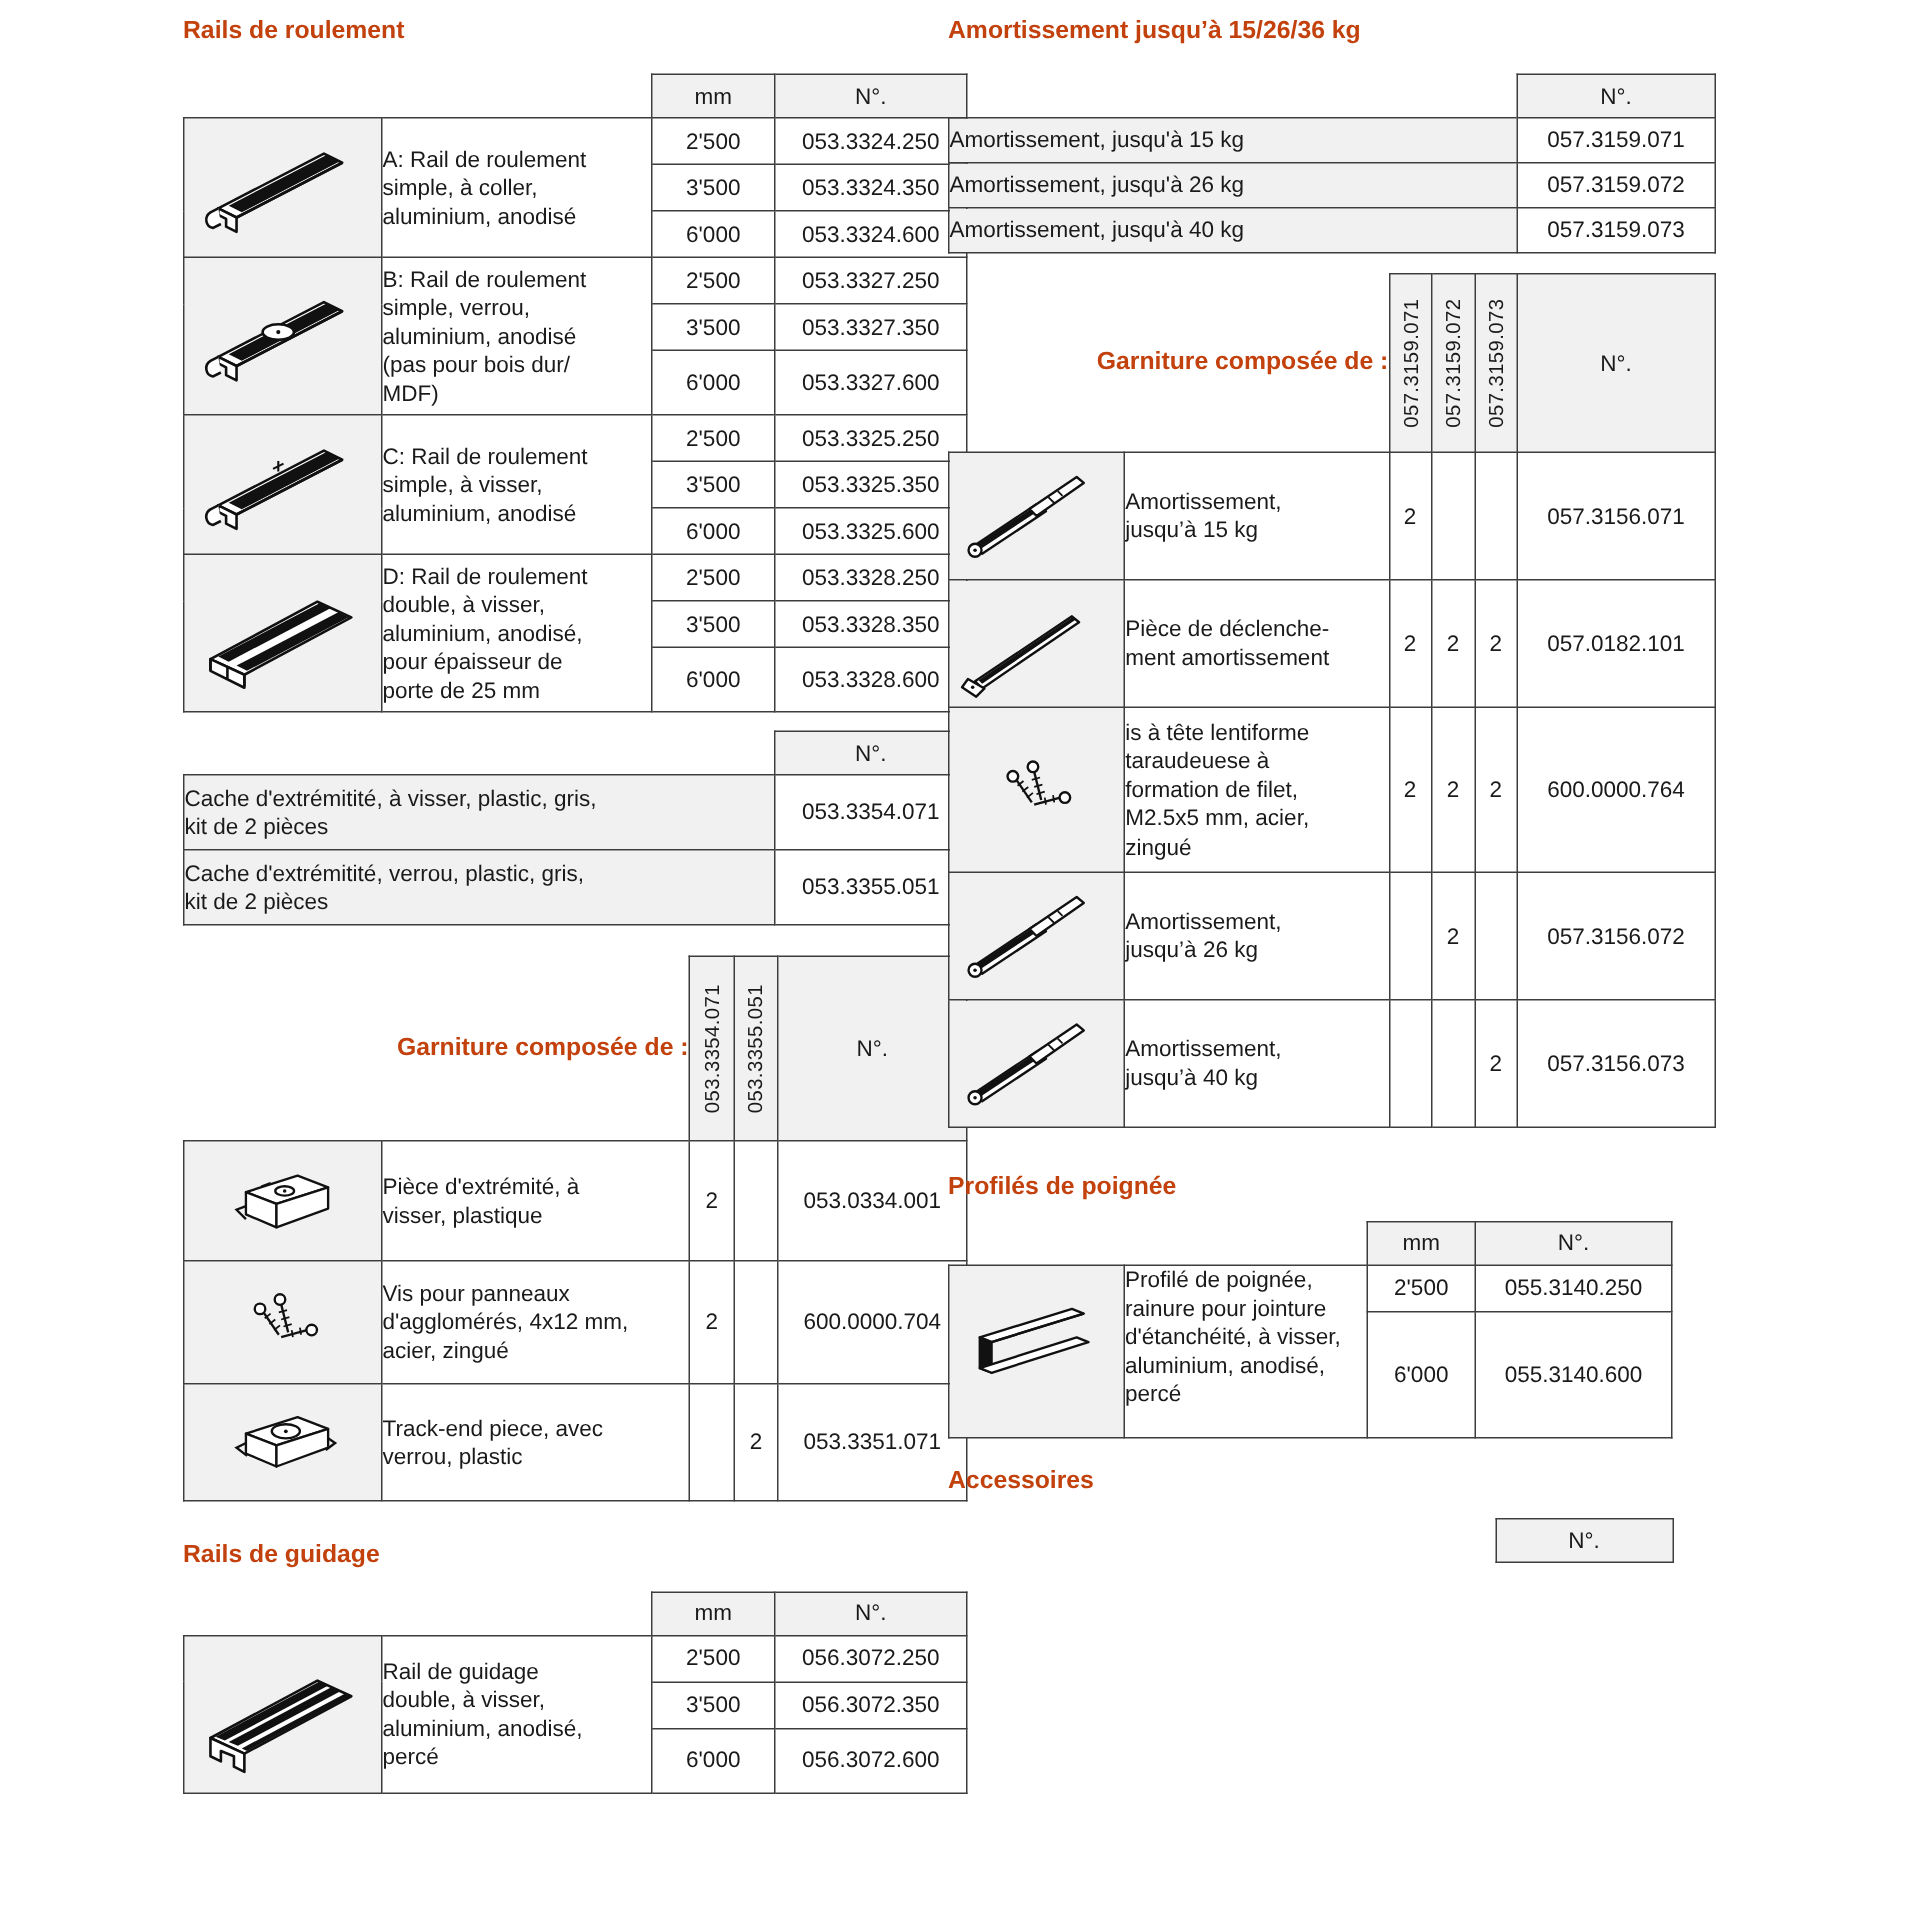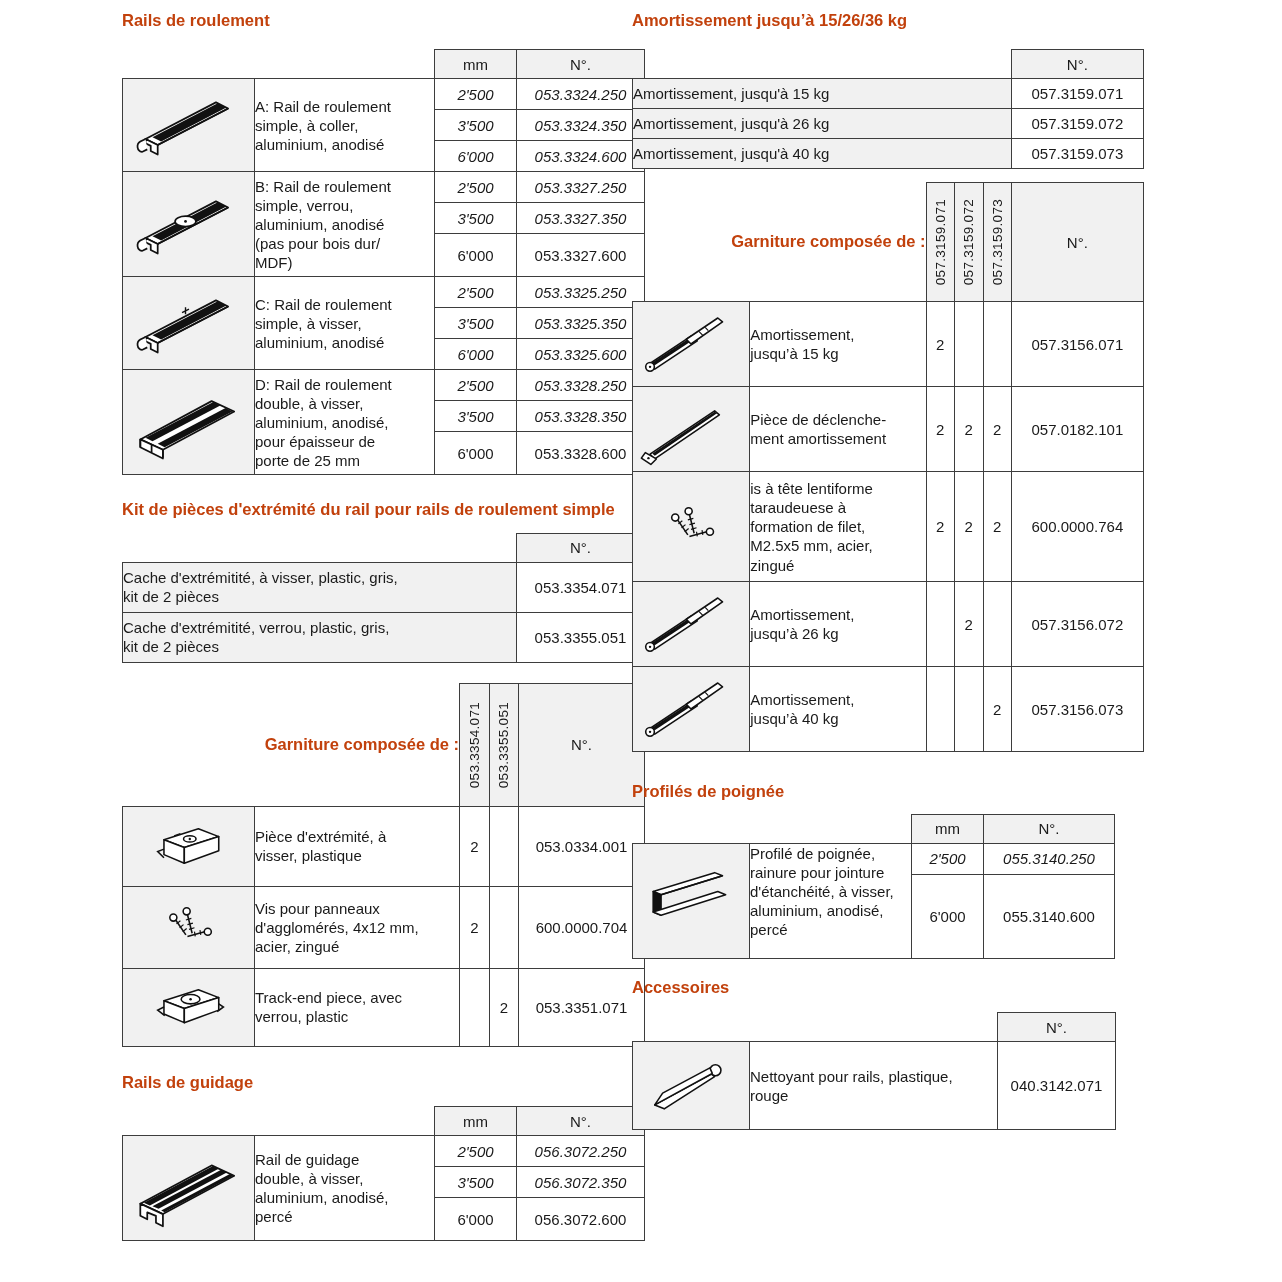--- a/index.html
+++ b/index.html
@@ -18,21 +18,21 @@
 
   table.t { border-collapse:collapse; table-layout:fixed; width:100%; }
   table.t td {
     border:1px solid #3d3d3d; font-size:15px; line-height:1.27;
     vertical-align:middle; padding:0; overflow:hidden;
   }
   td.nb { border:none !important; background:transparent;text-align:right; }
   .gray { background:#f1f1f1; }
   td.hdr { background:#f1f1f1; text-align:center; height:29px; font-size:15px; }
   td.mm, td.no { text-align:center; background:#fff; }
-  td.v { height:31px;font-style:italic; }
+  td.v { height:31px; }
   td.v-tall { height:43px; }
   td.desc { padding:6px 10px; white-space:pre-line; background:#fff; }
   td.desc.gray { background:#f1f1f1; }
   td.icon-cell { background:#f1f1f1; text-align:center; vertical-align:middle; }
   td.qty { text-align:center; background:#fff; }
 
   td.rot-cell { background:#f1f1f1; text-align:center; vertical-align:middle; }
   .rot {
     writing-mode:vertical-rl; transform:rotate(180deg);
     font-size:13.5px; white-space:nowrap; margin:0 auto; letter-spacing:0.3px;
@@ -231,21 +231,20 @@
       <td class="mm v">3'500</td>
       <td class="no v">053.3328.350</td>
     </tr>
     <tr>
       <td class="mm v-tall">6'000</td>
       <td class="no v-tall">053.3328.600</td>
     </tr>
   </tbody>
     </table>
 
-  <h2 class="sec" style="margin-top:24px">Kit de pièces d'extrémité du rail pour rails de roulement simple</h2>
 
   <table class="t" style="margin-top:12px">
     <colgroup>
         <col style="width:394px">
         <col style="width:128px">
       </colgroup>
     <tbody>
         <tr>
       <td class="nb"></td>
       <td class="hdr">N°.</td>
@@ -531,25 +530,15 @@
     <colgroup>
         <col style="width:117px">
         <col style="width:248px">
         <col style="width:118px">
       </colgroup>
     <tbody>
         <tr>
       <td class="nb" colspan="2"></td>
       <td class="hdr">N°.</td>
     </tr>
-    <tr>
-      <td class="icon-cell" style="height:88px">
-        <svg class="icon" width="104" height="74" viewBox="0 0 132 92">
-              <use href="#sym-cleaner"></use>
-            </svg>
-      </td>
-      <td class="desc">Nettoyant pour rails, plastique,
-rouge</td>
-      <td class="no">040.3142.071</td>
-    </tr>
   </tbody>
     </table>
 </div>
 
 </body></html>

